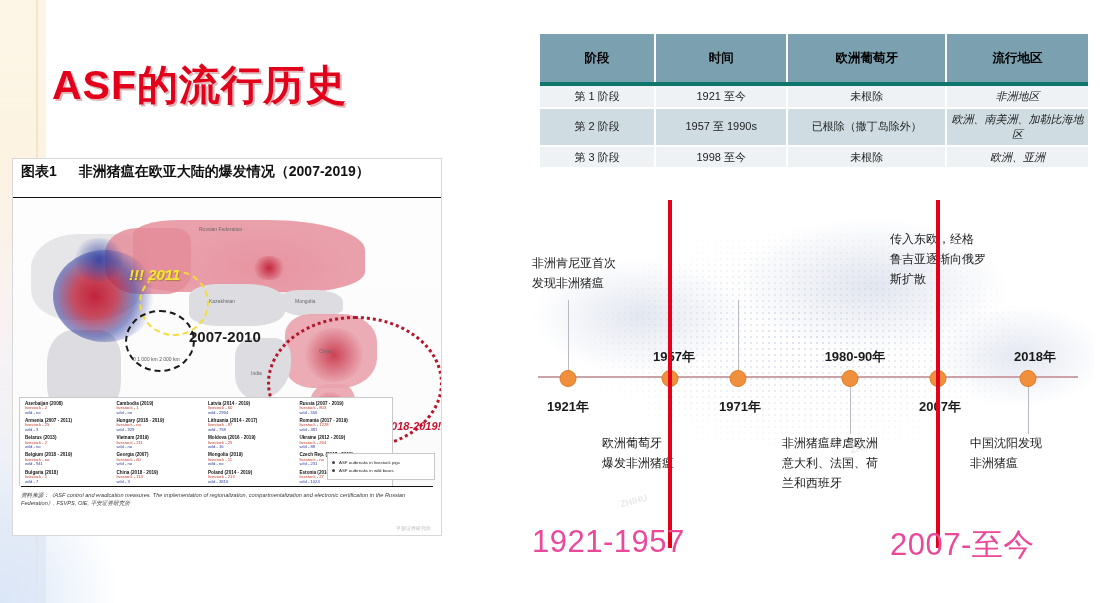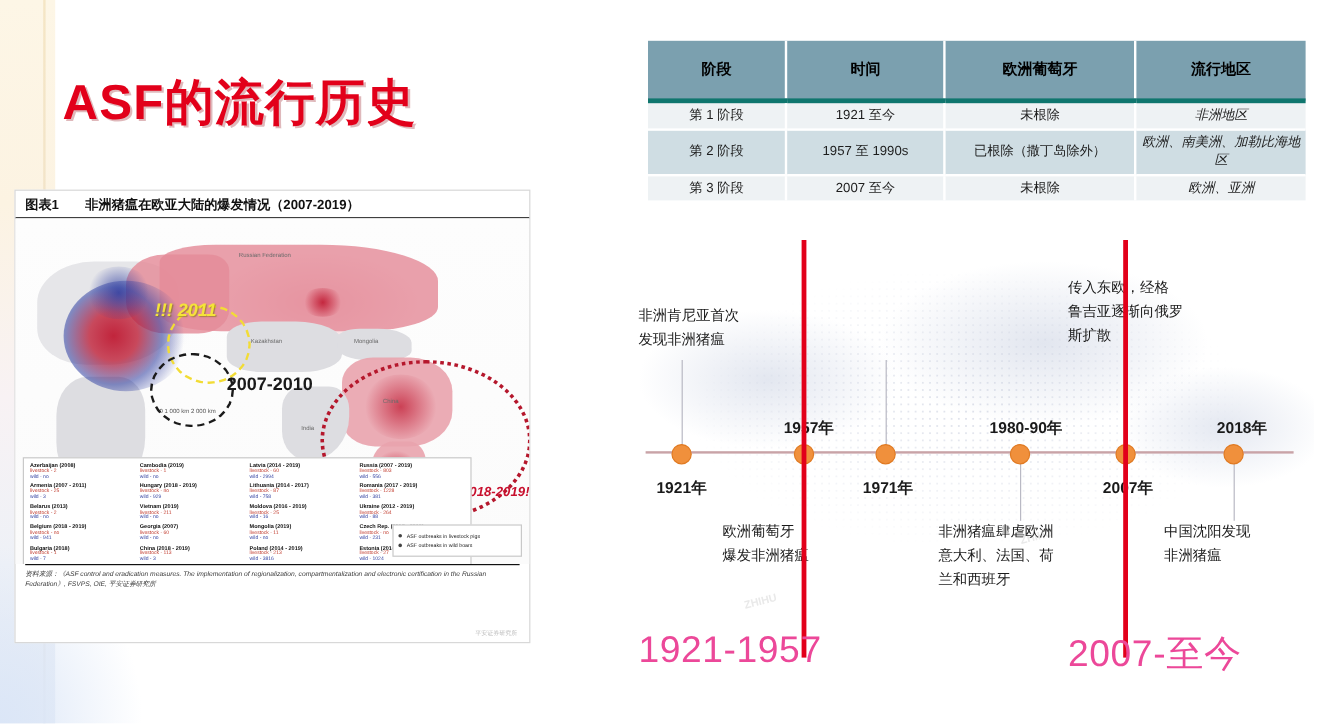--- a/index.html
+++ b/index.html
@@ -25,22 +25,22 @@
     white-space:nowrap;
   }
 
   
   .report{
     position:absolute;left:12px;top:158px;width:430px;height:378px;
     background:#ffffff;border:1px solid #d8d8d8;box-sizing:border-box;
   }
   .report-head{
     display:flex;align-items:center;gap:22px;
-    padding:4px 8px 3px 8px;border-bottom:1px solid #111;
-    font-size:11px;font-weight:bold;color:#111;
+    padding:4px 8px 16px 8px;border-bottom:1px solid #111;
+    font-size:14px;font-weight:bold;color:#111;
   }
   .report-head .t2{font-weight:bold;}
 
   
   .map{position:relative;width:100%;height:288px;overflow:hidden;
     background:#ffffff;}
   .map-bg{position:absolute;inset:0;
     background:
       radial-gradient(ellipse 70px 46px at 96px 92px,#e9e9ec 0%,rgba(233,233,236,0) 72%),
       radial-gradient(ellipse 120px 58px at 250px 70px,#f0bcc4 0%,rgba(240,188,196,0) 72%),
@@ -337,21 +337,21 @@
         <td>非洲地区</td>
       </tr>
       <tr class="r-even">
         <td>第 2 阶段</td>
         <td>1957 至 1990s</td>
         <td>已根除（撒丁岛除外）</td>
         <td>欧洲、南美洲、加勒比海地区</td>
       </tr>
       <tr class="r-odd">
         <td>第 3 阶段</td>
-        <td>2007 至今</td>
+        <td>1998 至今</td>
         <td>未根除</td>
         <td>欧洲、亚洲</td>
       </tr>
     </tbody>
   </table>
 </div>
 
 <div class="tl">
   <div class="tl-bg"></div>
   <div class="tl-dots"></div>

